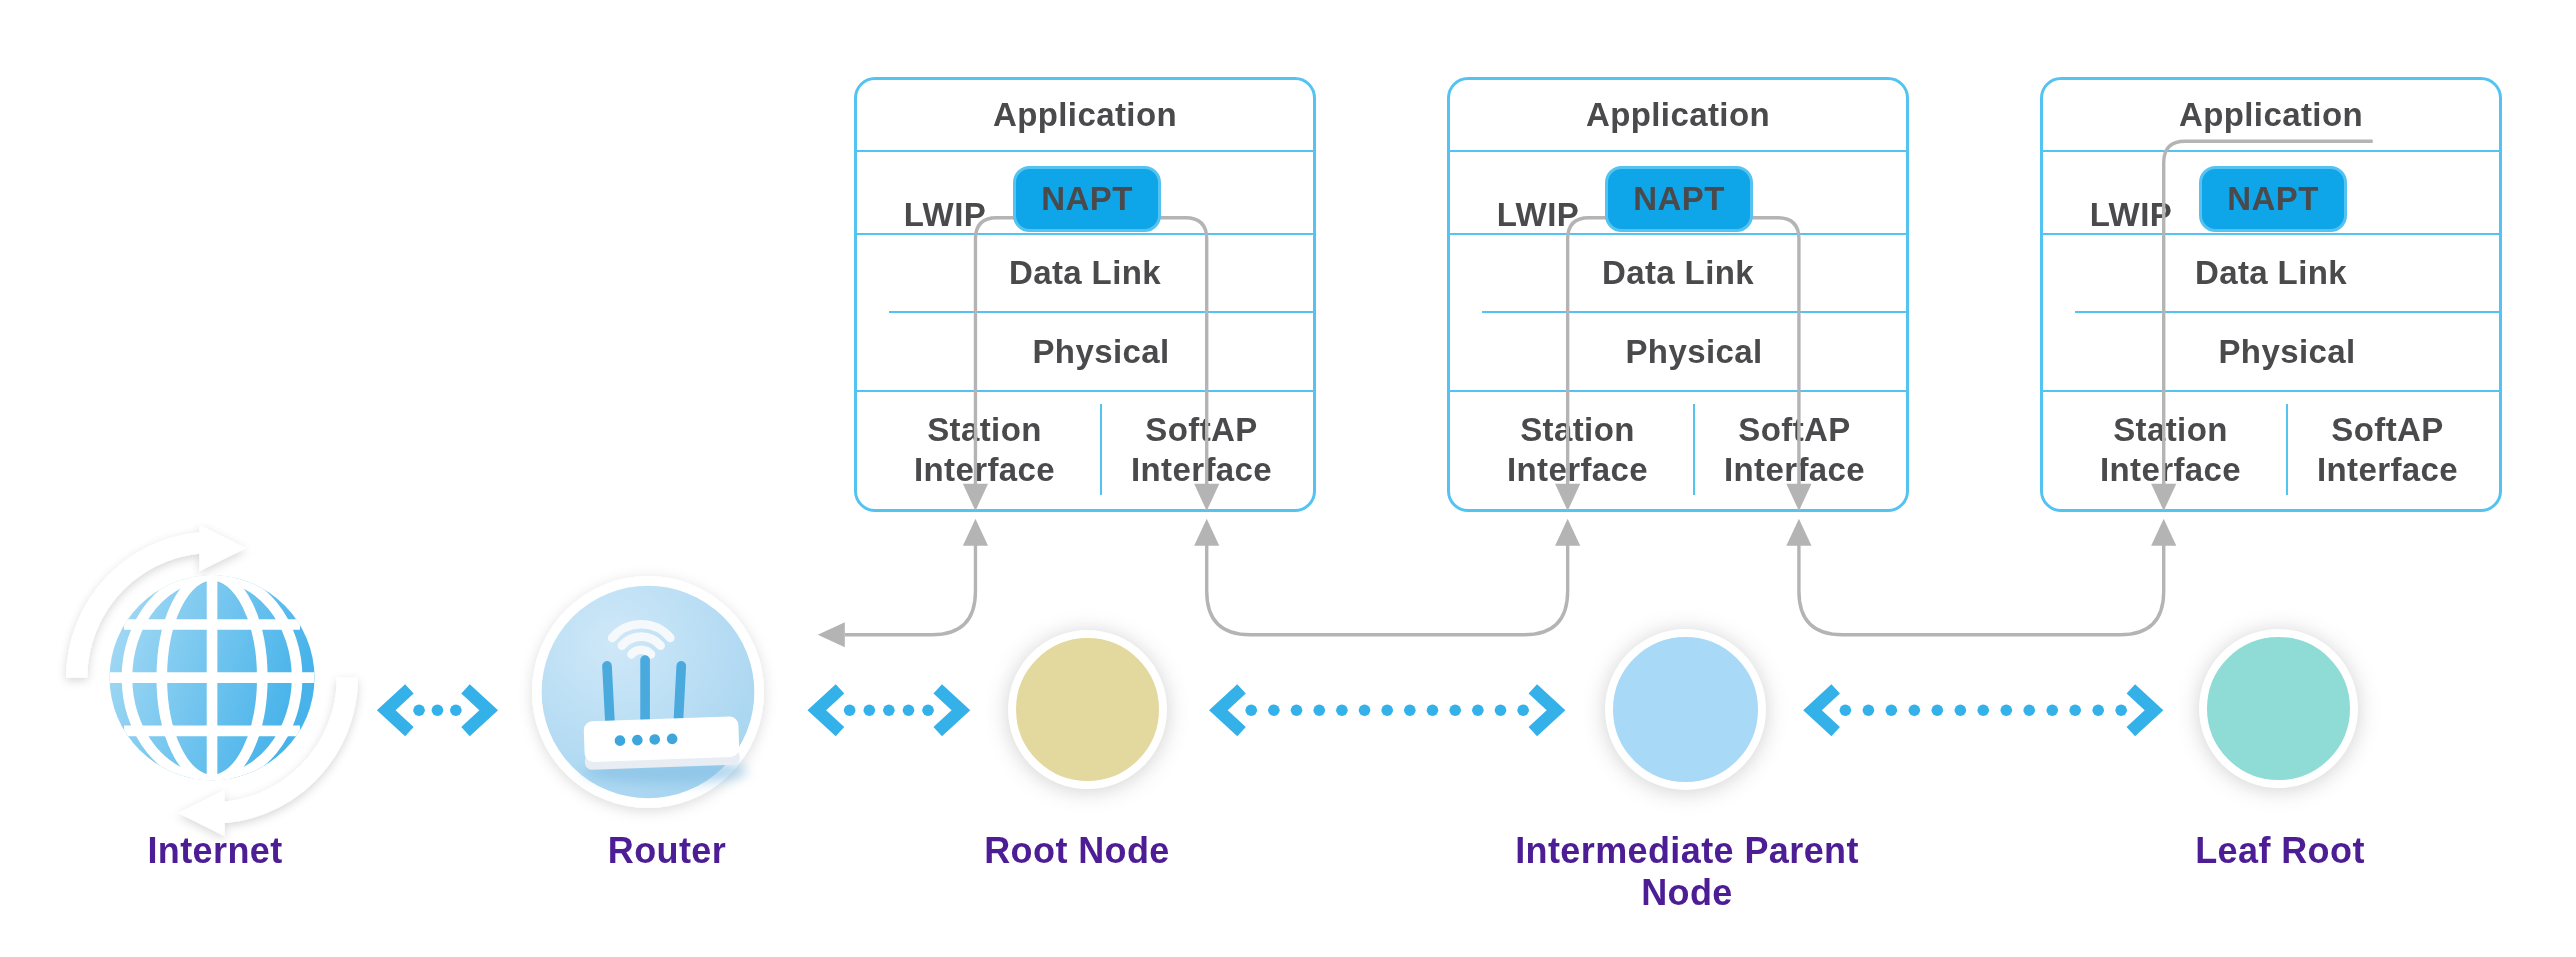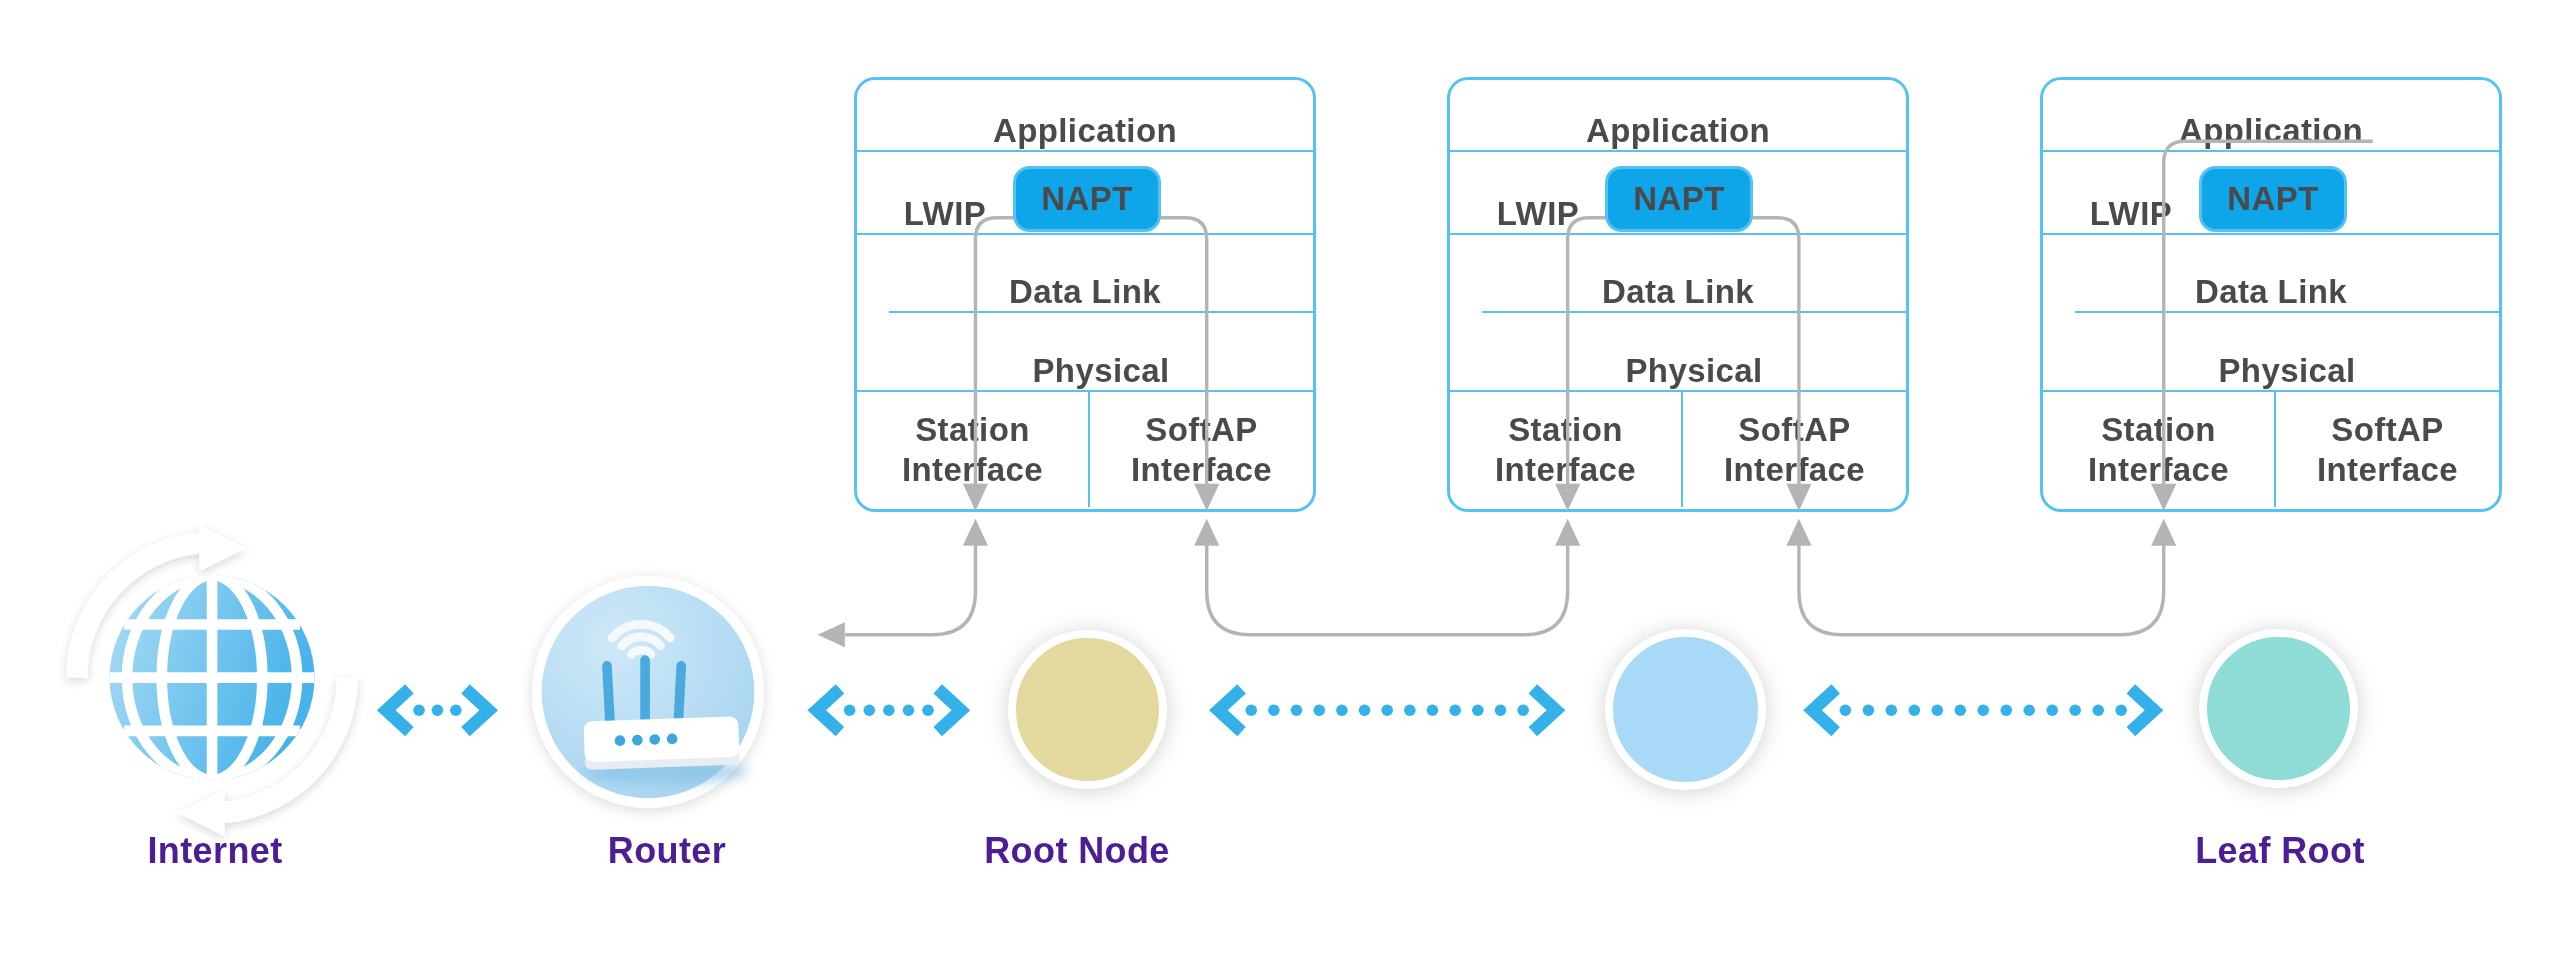--- a/index.html
+++ b/index.html
@@ -6,27 +6,27 @@
   .canvas{
     position:relative; width:2576px; height:957px; background:#ffffff;
     font-family:"Liberation Sans", sans-serif; overflow:hidden;
   }
   
   .stack{
     position:absolute; top:77px; width:462px; height:435px;
     border:3.9px solid #54c3f1; border-radius:21px; background:#fff;
     box-sizing:border-box; z-index:1;
   }
-  .row{position:relative; display:flex; align-items:flex-end; justify-content:center; box-sizing:border-box;}
+  .row{position:relative; display:flex; align-items:center; justify-content:center; box-sizing:border-box;}
   .row + .row{border-top:2.9px solid #54c3f1;}
   .r-app{height:70px;}
   .r-lwip{height:83px; justify-content:flex-start;}
   .r-dl{height:78px;}
   .r-ph{height:79px;margin-left:32px;}
-  .r-if{height:117px; padding:0; align-items:stretch;}
+  .r-if{height:117px; padding:12px; align-items:stretch;}
   .ltxt{font-size:33px; font-weight:700; color:#4a4a4c; letter-spacing:0.4px;}
   .lwip-txt{position:absolute; left:88px; transform:translateX(-50%);margin-top:44px;}
   .iface{flex:0 0 231px; display:flex; align-items:center; justify-content:center; text-align:center;}
   .iface.sa{flex:1 1 auto; border-left:2.9px solid #54c3f1;}
   .iface .ltxt{display:block; width:184px; line-height:40px;}
   
   .napt{
     position:absolute; top:166px; width:148px; height:66px; background:#0ea5e9;
     border:3.4px solid #54c3f1; border-radius:16.5px; z-index:6;
     display:flex; align-items:center; justify-content:center; box-sizing:border-box;
@@ -283,16 +283,17 @@
     </g>
   </svg>
 
   <div class="node node-root"></div>
   <div class="node node-intermediate"></div>
   <div class="node node-leaf"></div>
 
   <div class="nlabel" style="left:215px">Internet</div>
   <div class="nlabel" style="left:667px">Router</div>
   <div class="nlabel" style="left:1077px">Root Node</div>
+  <div class="nlabel wrap" style="left:1687px">Intermediate Parent Node</div>
   <div class="nlabel" style="left:2280px">Leaf Root</div>
 
 </div>
 
 
 </body></html>

